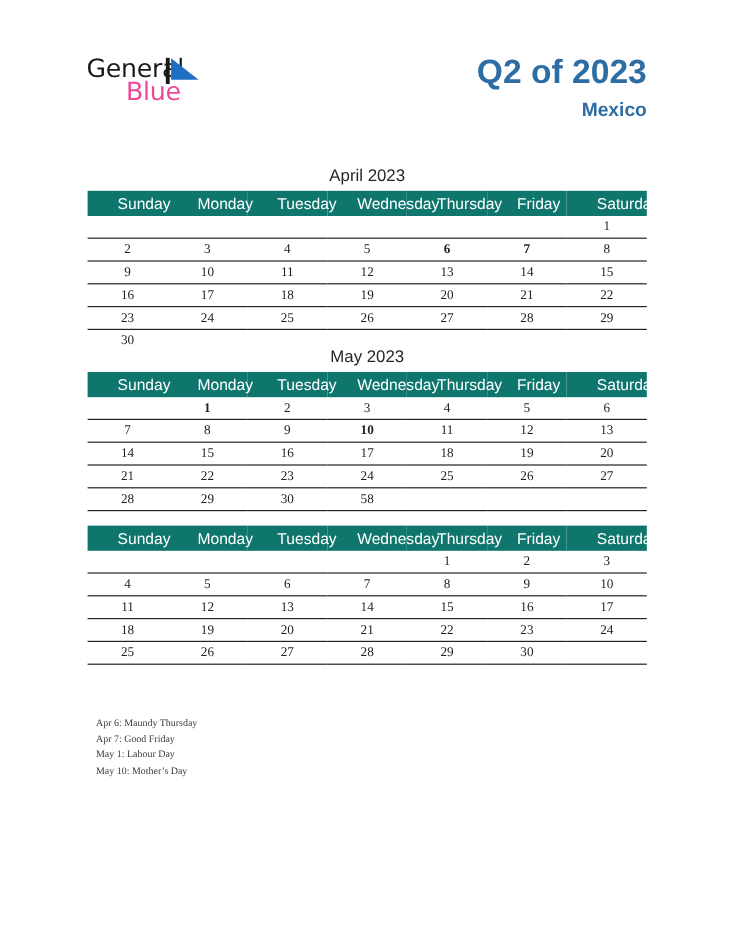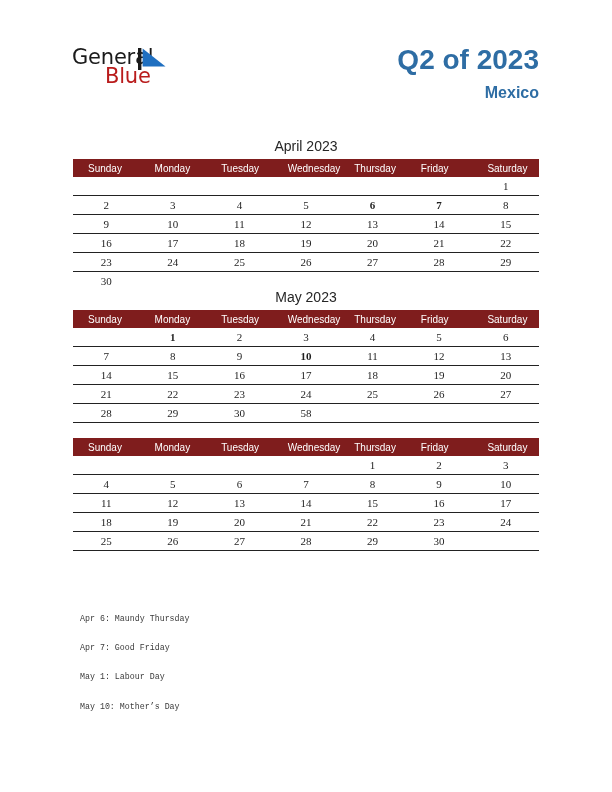--- a/index.html
+++ b/index.html
@@ -40,21 +40,21 @@
     color: #1a1a1a;
     font-family: "DejaVu Sans", sans-serif;
     line-height: 21px;
   }
   .logo-line2 {
     position: absolute;
     left: 33px;
     top: 19px;
     font-size: 21px;
     letter-spacing: -0.2px;
-    color: #b91c1c;
+    color: #ec4899;
     font-family: "DejaVu Sans", sans-serif;
     line-height: 21px;
   }
   .logo-flag {
     position: absolute;
     left: 66px;
     top: 1px;
     width: 28px;
     height: 22px;
   }
@@ -103,27 +103,27 @@
   }
 
   table.cal-table {
     border-collapse: collapse;
     width: 466px;
     table-layout: fixed;
   }
   table.cal-table col { width: 66.57px; }
 
   table.cal-table thead th {
-    background: #7f1d1d;
+    background: #0f766e;
     color: #ffffff;
-    font-size: 10px;
+    font-size: 13px;
     font-weight: normal;
     font-family: "Liberation Sans", sans-serif;
     text-align: left;
-    padding: 3px 0 3px 15px;
+    padding: 3px 0 3px 25px;
     height: 12px;
     letter-spacing: 0px;
   }
 
   table.cal-table tbody td {
     height: 16px;
     text-align: center;
     vertical-align: middle;
     font-size: 11px;
     font-family: "Liberation Serif", serif;
@@ -146,25 +146,24 @@
   
   .notes {
     position: absolute;
     left: 80px;
     top: 596px;
     width: 330px;
   }
   .note-line {
     font-size: 8.3px;
     color: #3a3a3a;
-    font-family: Liberation Mono, monospace;
+    font-family: Liberation Serif, serif;
     line-height: 13.2px;
     height: 13.2px;
     white-space: nowrap;
-    margin-top: 16px;
   }
 </style>
 </head>
 <body>
 
 <div class="page-header">
 
   <div class="logo">
     <span class="logo-line1">General</span>
     <span class="logo-line2">Blue</span>

